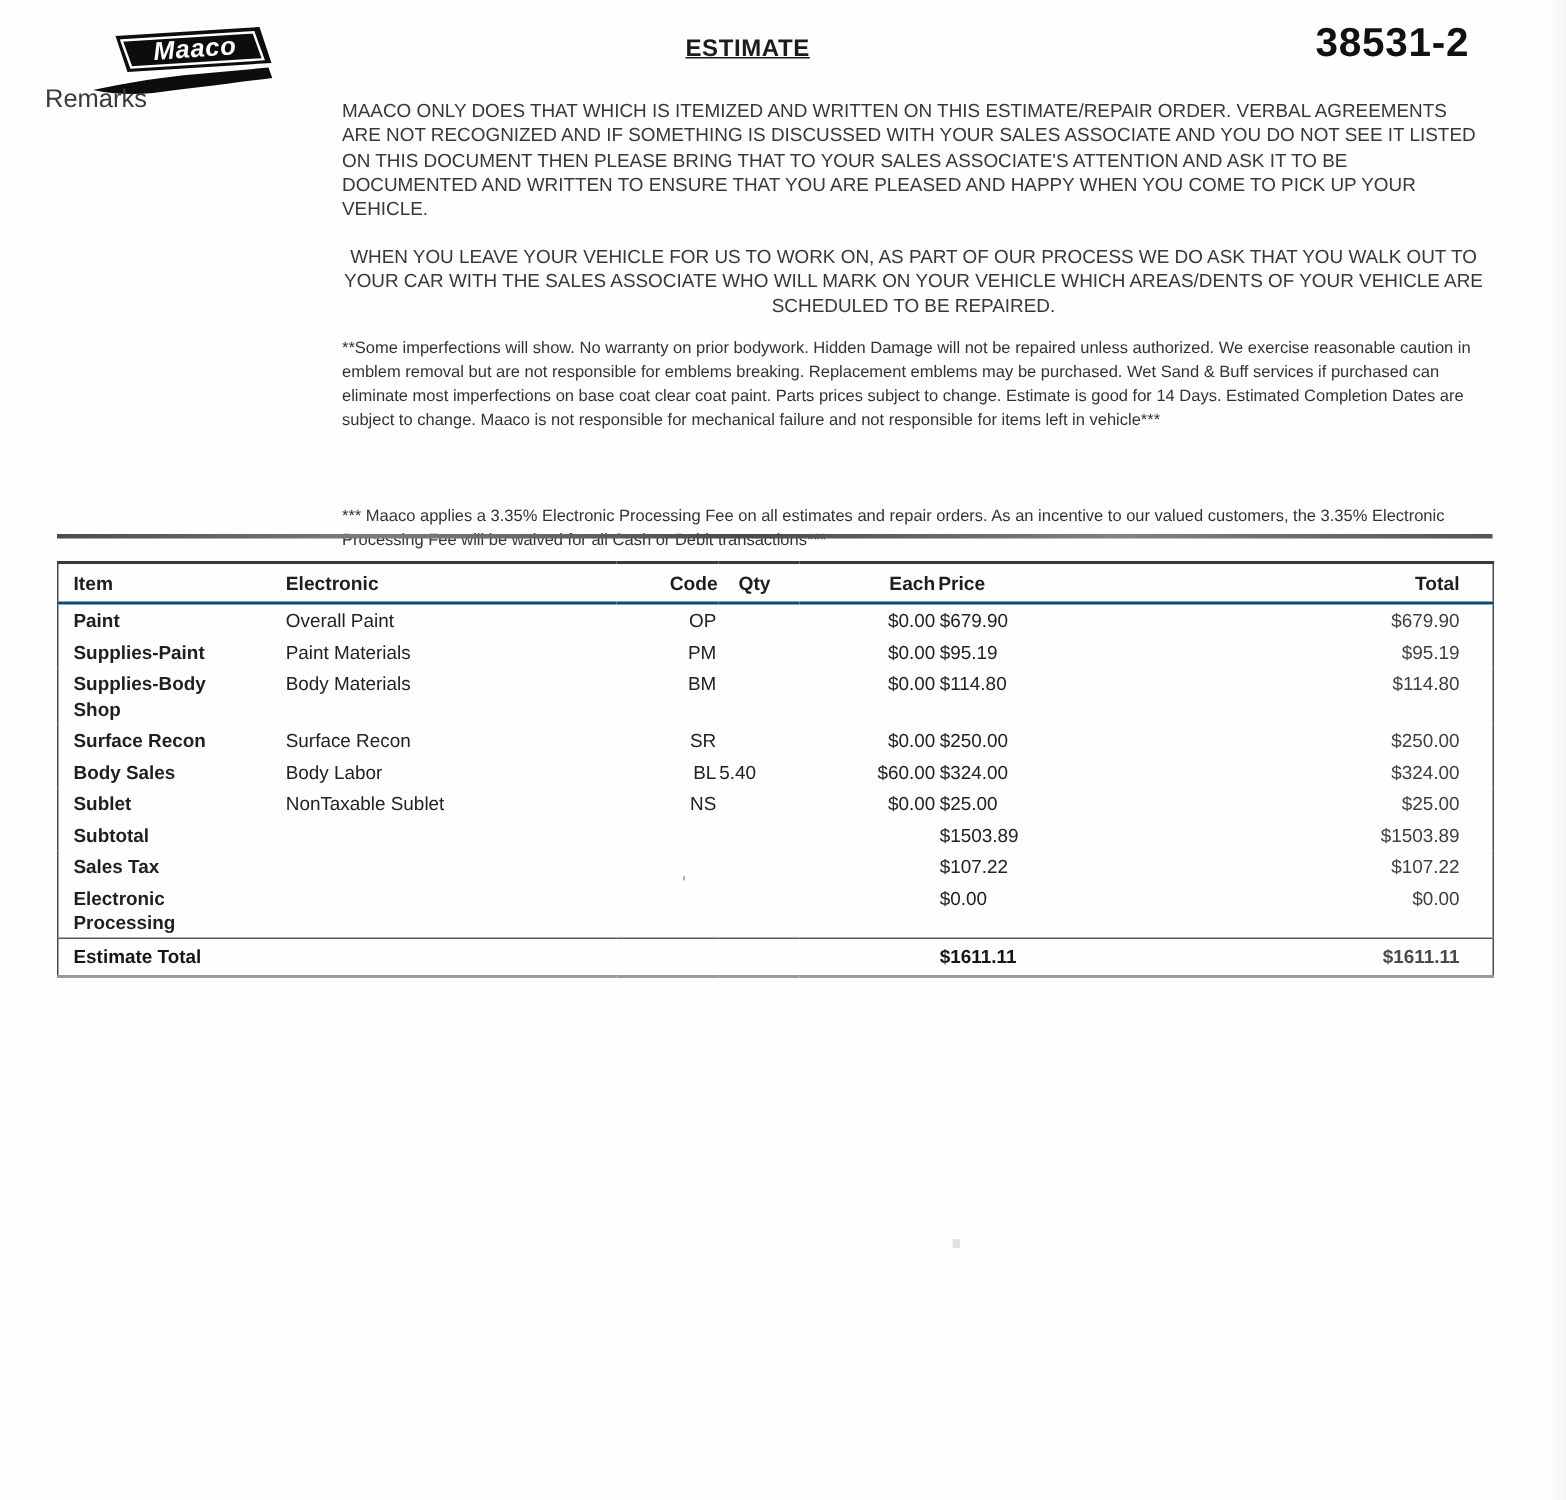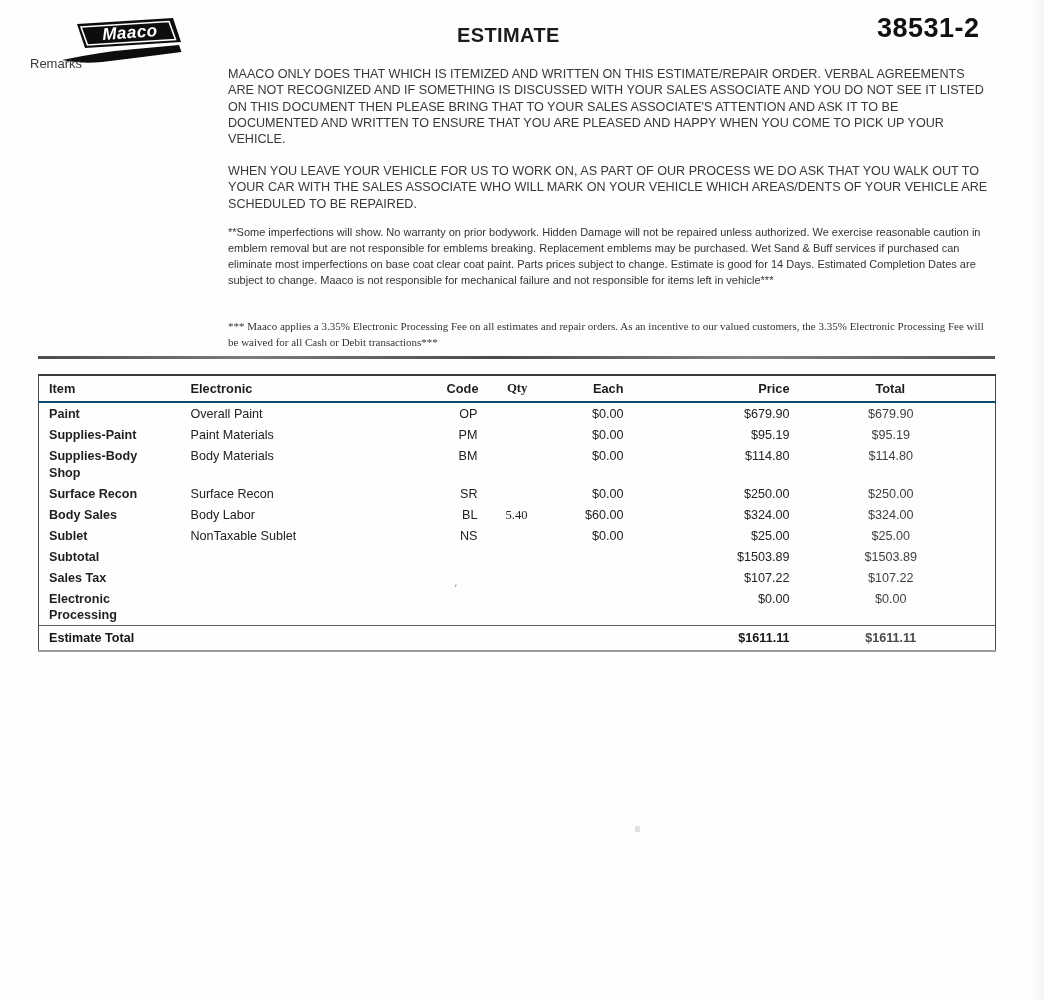--- a/index.html
+++ b/index.html
@@ -10,53 +10,53 @@
   .edge-shade{position:absolute;right:0;top:0;width:12px;height:1000px;
     background:linear-gradient(90deg,rgba(0,0,0,0),rgba(0,0,0,0.04));}
   
   .logo-wrap{position:absolute;left:60px;top:16px;width:132px;height:52px;}
   .logo-svg{position:absolute;left:0;top:0;}
   .logo-text{
     position:absolute;left:24px;top:7px;width:92px;text-align:center;
     font-style:italic;font-weight:bold;font-size:17px;letter-spacing:.5px;color:#ffffff;
     transform:rotate(-4deg);
   }
-  .remarks{position:absolute;left:30px;top:56px;font-size:13px;color:#3a3a3a;}
-  .doc-title{position:absolute;left:457px;top:24px;font-size:20px;font-weight:bold;
-    letter-spacing:.4px;color:#1c1c1c;}
+  .remarks{position:absolute;left:30px;top:56px;font-size:17px;color:#3a3a3a;}
+  .doc-title{position:absolute;left:457px;top:24px;font-size:16px;font-weight:bold;
+    letter-spacing:.4px;color:#1c1c1c;text-decoration:underline;}
   .doc-number{position:absolute;left:877px;top:13px;font-size:27px;font-weight:bold;
     letter-spacing:.5px;color:#111111;}
   
   .para{position:absolute;left:228px;width:762px;}
   .para.caps{font-size:12.6px;line-height:16.3px;color:#383838;}
   .para.mixed{font-size:11px;line-height:16px;color:#333333;}
-  .p1{top:66px;} .p2{top:163px;} .p3{top:224px;} .p4{top:318px;font-family:Liberation Serif, serif;}
+  .p1{top:66px;} .p2{top:163px;text-align:center;} .p3{top:224px;} .p4{top:336px;}
   
   .rule{position:absolute;left:38px;top:356px;width:957px;height:3px;
     background:linear-gradient(90deg,#4c4c4c 0%,#7d7d7d 22%,#4a4a4a 48%,#828282 74%,#555 100%);}
   
   table.est{
     position:absolute;left:38px;top:374px;width:957px;border-collapse:collapse;table-layout:fixed;
     border-left:1.5px solid #4a4a4a;border-right:1.5px solid #4a4a4a;
     border-top:2px solid #3a3a3a;border-bottom:2.5px solid #9a9a9a;
     font-size:12.6px;color:#222;
   }
   col.c-item{width:147px;} col.c-description{width:225px;} col.c-code{width:68px;}
   col.c-qty{width:54px;} col.c-each{width:93px;} col.c-price{width:166px;} col.c-total{width:204px;}
   thead th{
     border-bottom:2px solid #0c4a6e;height:21px;font-weight:bold;font-size:12.8px;
     padding:2px 0 2px;color:#1e1e1e;vertical-align:middle;
   }
   th.col-item,td.col-item{text-align:left;padding-left:10px;}
   th.col-description,td.col-description{text-align:left;padding-left:5px;}
   th.col-code,td.col-code{text-align:right;padding-left:12px;}
-  th.col-qty,td.col-qty{text-align:right;padding-right:5px;font-family:Liberation Serif, serif;}
+  th.col-qty,td.col-qty{padding-right:5px;}
   th.col-each,td.col-each{text-align:right;padding-right:2px;margin-top:48px;}
-  th.col-price,td.col-price{text-align:right;padding-right:2px;}
-  th.col-total,td.col-total{text-align:center;padding-right:6px;}
+  th.col-price,td.col-price{text-align:left;padding-right:2px;}
+  th.col-total,td.col-total{text-align:right;padding-right:22px;}
   tbody td{vertical-align:top;padding-top:3px;padding-bottom:1.5px;line-height:16.5px;height:16px;}
   td.col-item{font-weight:bold;color:#1f1f1f;}
   td.col-item .item-text{display:inline-block;max-width:104px;}
   td.col-total{color:#3f3f3f;}
   tr.total-row td{
     border-top:1.5px solid #5a5a5a;font-weight:bold;color:#161616;
     padding-top:3.5px;padding-bottom:3px;height:17px;
   }
   tr.total-row td.col-total{color:#4a4a4a;}
   

